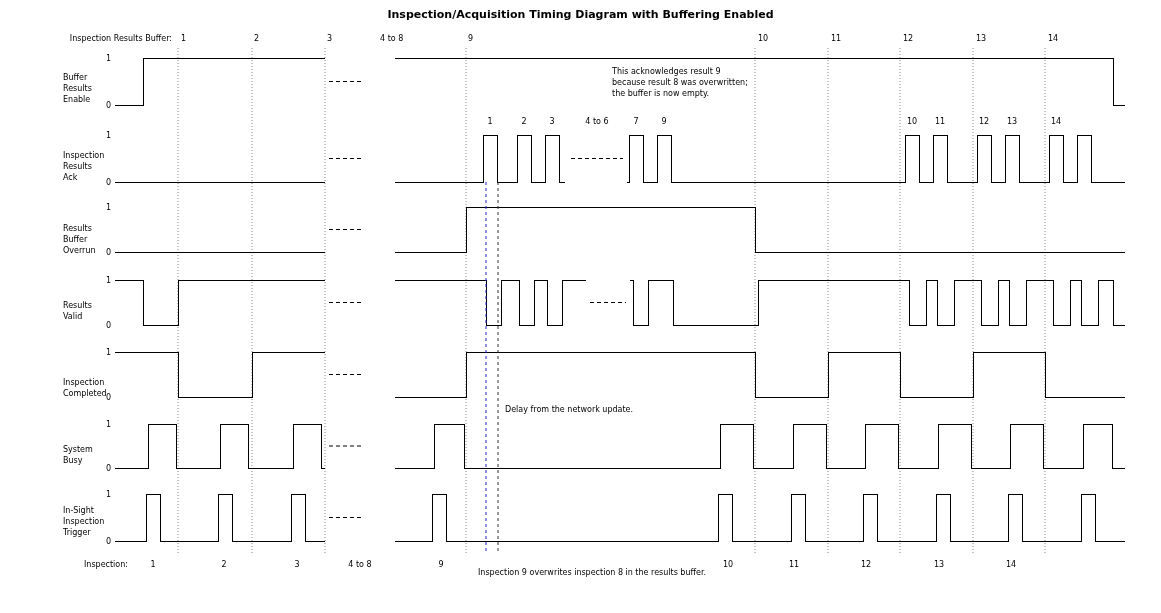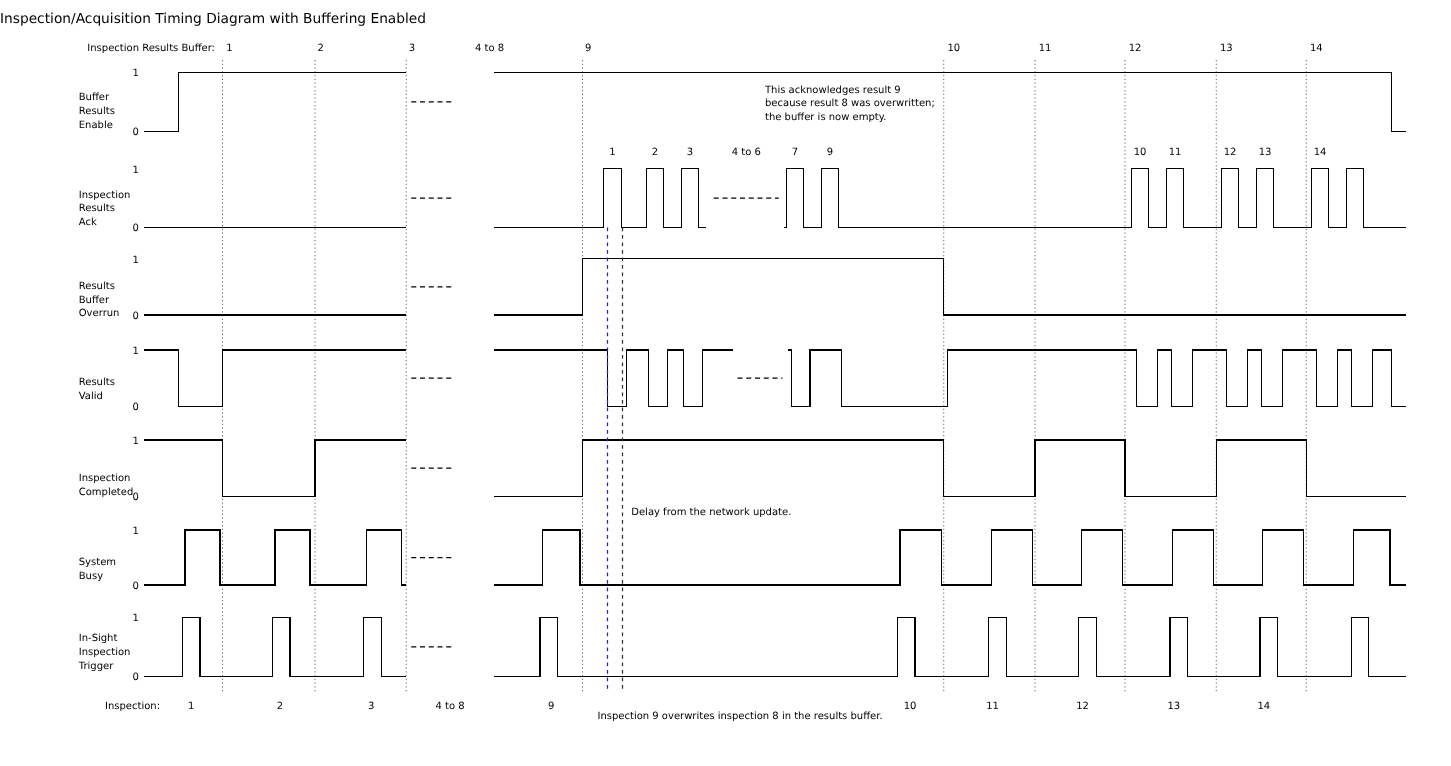--- a/index.html
+++ b/index.html
@@ -1,22 +1,22 @@
 <!DOCTYPE html>
 <html><head>
 <meta charset="utf-8">
 <style>
   html,body{margin:0;padding:0;background:#ffffff;}
   .stage{
     position:relative;width:1161px;height:613px;background:#ffffff;
     font-family:"DejaVu Sans", sans-serif;overflow:hidden;
   }
   .title{
-    position:absolute;top:8px;left:0;width:100%;text-align:left;
-    font-size:11px;font-weight:normal;color:#000;
+    position:absolute;top:8px;left:0;width:100%;text-align:center;
+    font-size:11px;font-weight:bold;color:#000;
   }
   svg{position:absolute;left:0;top:0;}
   svg text{font-family:"DejaVu Sans", sans-serif;font-size:8px;fill:#000;}
 </style>
 </head>
 <body>
 
 <div class="stage">
   <div class="title">Inspection/Acquisition Timing Diagram with Buffering Enabled</div>
   <svg id="diagram-svg" width="1161" height="613" viewBox="0 0 1161 613">

